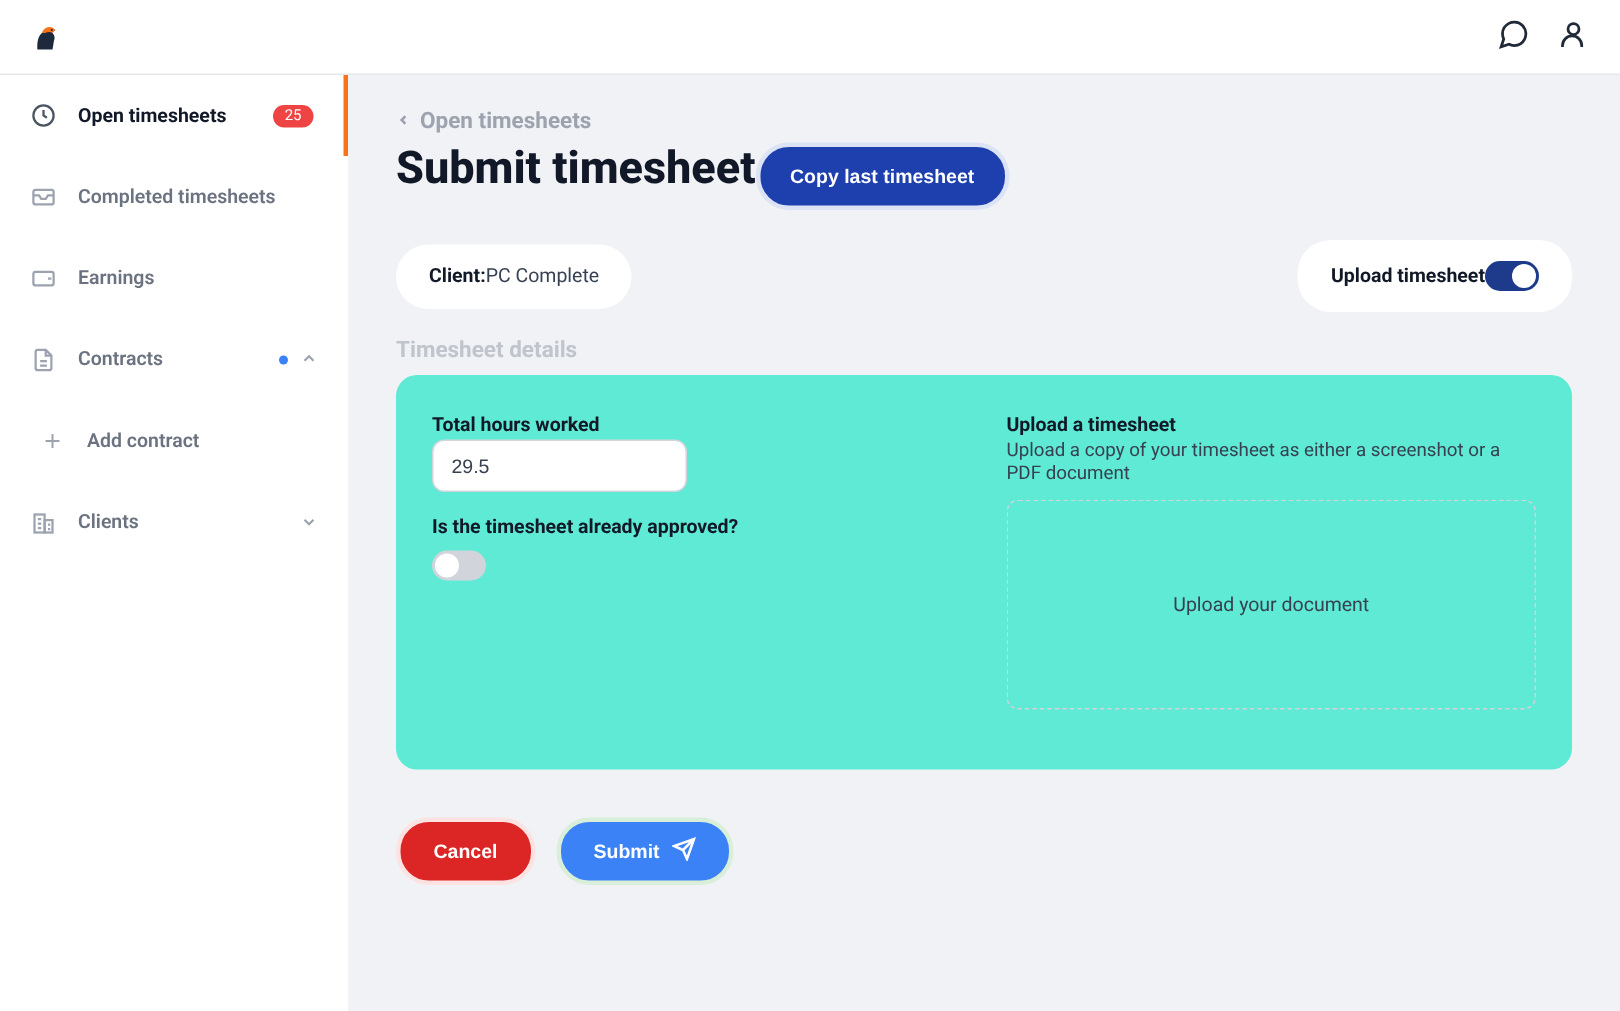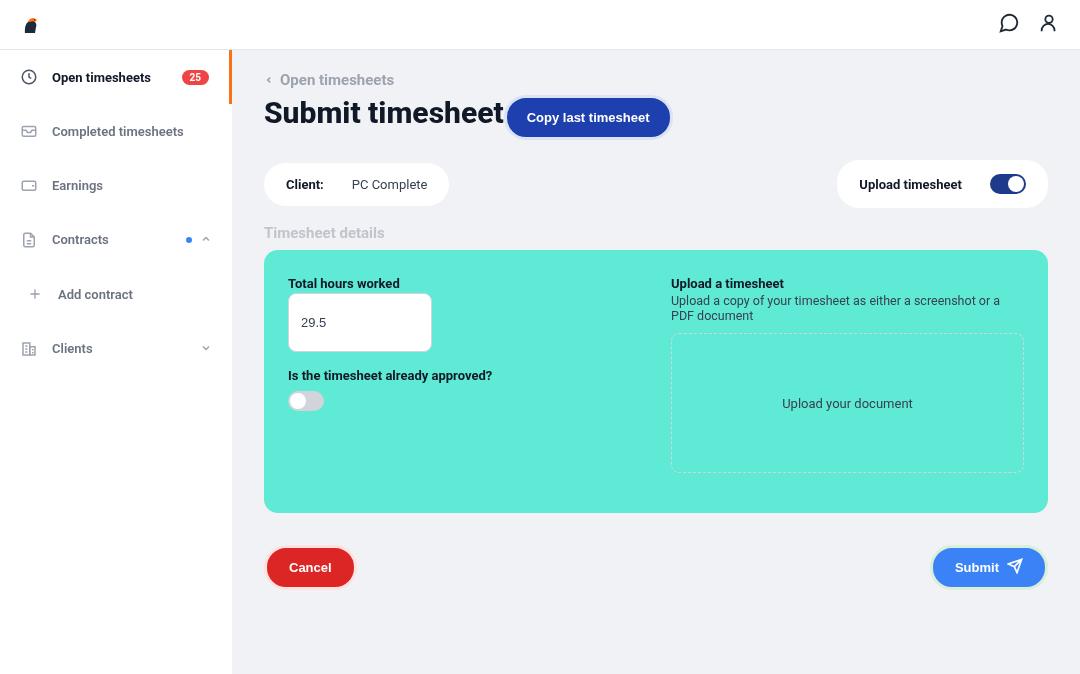--- a/index.html
+++ b/index.html
@@ -31,65 +31,65 @@
       color: #6b7280;
     }
     .sidebar-item.active {
       color: #111827;
       border-right: 3px solid #f97316;
     }
     .sidebar-item.active .sidebar-label { font-weight: 700; color: #111827; }
     .sidebar-label { font-size: 13px; font-weight: 600; flex: 1; }
     .sidebar-icon { width: 18px; height: 18px; display: flex; align-items: center; justify-content: center; color: #9ca3af; }
     .sidebar-item.active .sidebar-icon { color: #4b5563; }
-    .badge { background: #ef4444; color: #fff; font-size: 10px; font-weight: 700; padding: 2px 8px; border-radius: 10px; }
+    .badge { background: #ef4444; color: #fff; font-size: 10px; font-weight: 400; padding: 2px 8px; border-radius: 10px; }
     .sidebar-item.indented { padding-left: 26px; }
     .sidebar-right { display: flex; align-items: center; gap: 8px; }
     .blue-dot { width: 6px; height: 6px; background: #3b82f6; border-radius: 50%; }
     .chevron { color: #9ca3af; }
     
     .main { flex: 1; padding: 20px 32px; overflow: auto; }
     .breadcrumb { display: inline-flex; align-items: center; gap: 6px; color: #9ca3af; font-weight: 700; font-size: 15px; margin-bottom: 6px; cursor: pointer; }
     .page-header { display: flex; align-items: flex-start; margin-bottom: 20px; }
     .page-title { font-size: 30px; font-weight: 800; color: #111827; }
     .btn-primary { background: #1e40af; color: #fff; border: 3px solid #dbe3f5; font-weight: 700; font-size: 13px; padding: 12px 20px; border-radius: 22px; cursor: pointer; }
     
     .row { display: flex; justify-content: space-between; align-items: center; margin-bottom: 16px; }
-    .pill { background: #fff; border-radius: 22px; padding: 14px 22px; display: inline-flex; align-items: center; gap: 28px; }
+    .pill { background: #fff; border-radius: 22px; padding: 14px 22px; display: inline-flex; align-items: center; gap: 0; }
     .pill-label { font-weight: 700; font-size: 13px; color: #111827; }
     .pill-value { font-size: 13px; color: #374151; }
     
     .toggle-switch {
       width: 36px; height: 20px; background: #1e3a8a; border-radius: 10px;
       position: relative; cursor: pointer;
     }
     .toggle-switch.off { background: #d1d5db; }
     .toggle-knob {
       width: 16px; height: 16px; background: #fff; border-radius: 50%;
       position: absolute; top: 2px; right: 2px; transition: all .2s;
     }
     .toggle-switch.off .toggle-knob { right: auto; left: 2px; }
     
     .section-title { font-weight: 700; color: #c0c4cc; font-size: 15px; margin-bottom: 8px; }
     .card { background: #5eead4; border-radius: 14px; padding: 26px 24px 40px; display: flex; gap: 30px; }
     .col { flex: 1; }
     .field-label { font-weight: 700; font-size: 13px; color: #111827; margin-bottom: 2px; }
     .field-help { font-size: 12.5px; color: #374151; margin-bottom: 10px; }
     .text-input {
-      width: 144px; padding: 21px 12px; border: 1px solid #d1d5db; border-radius: 8px;
+      width: 170px; padding: 9px 12px; border: 1px solid #d1d5db; border-radius: 8px;
       font-size: 13px; color: #374151; outline: none;
     }
     .upload-box {
       border: 1px dashed #d1d5db; border-radius: 8px; height: 140px;
       display: flex; align-items: center; justify-content: center;
       font-size: 13px; color: #374151; cursor: pointer;
     }
     .approved-block { margin-top: 16px; }
     
-    .footer-actions { display: flex; justify-content: space-between; gap: 14px; margin-top: 32px; }
+    .footer-actions { display: flex; justify-content: flex-start; gap: 14px; margin-top: 32px; }
     .btn-cancel { background: #dc2626; color: #fff; border: 3px solid #fde2e2; font-weight: 700; font-size: 13px; padding: 10px 22px; border-radius: 22px; cursor: pointer; }
     .btn-submit { background: #3b82f6; color: #fff; border: 3px solid #d9efd9; font-weight: 700; font-size: 13px; padding: 10px 22px; border-radius: 22px; cursor: pointer; display: inline-flex; align-items: center; gap: 8px; }
   </style>
 </head>
 <body>
 
 <div class="top-header">
   <div class="logo">
     <svg width="24" height="24" viewBox="0 0 24 24">
       <path d="M5 20 C5 20 4 12 8 9 C10 7.5 13 7 15 9 C16 10 17 12 16 14 L15 20 Z" fill="#1e293b"></path>

